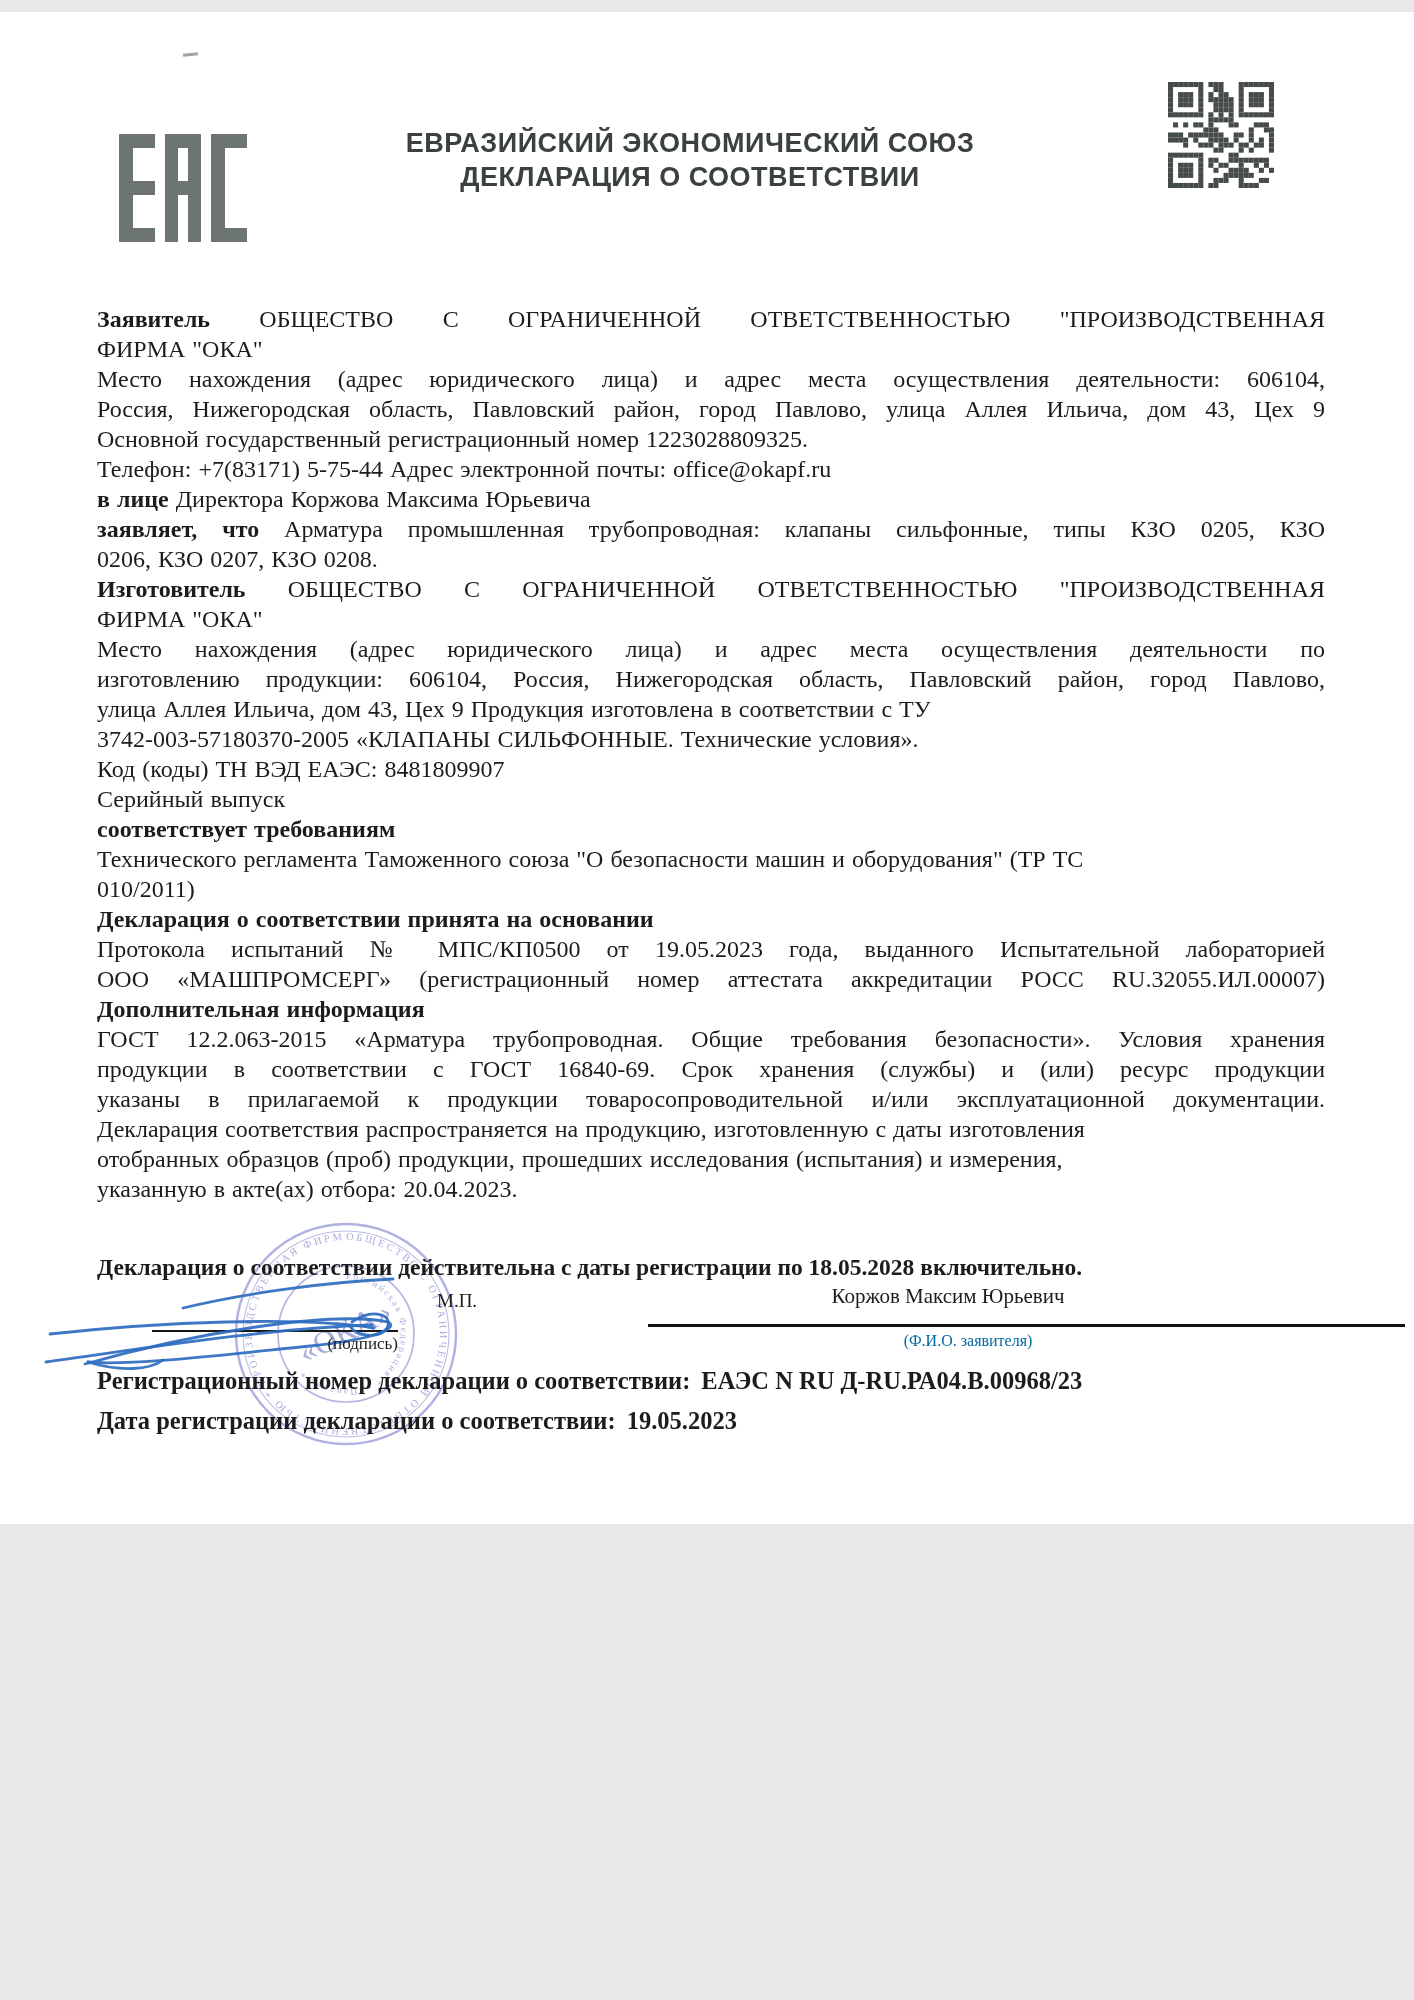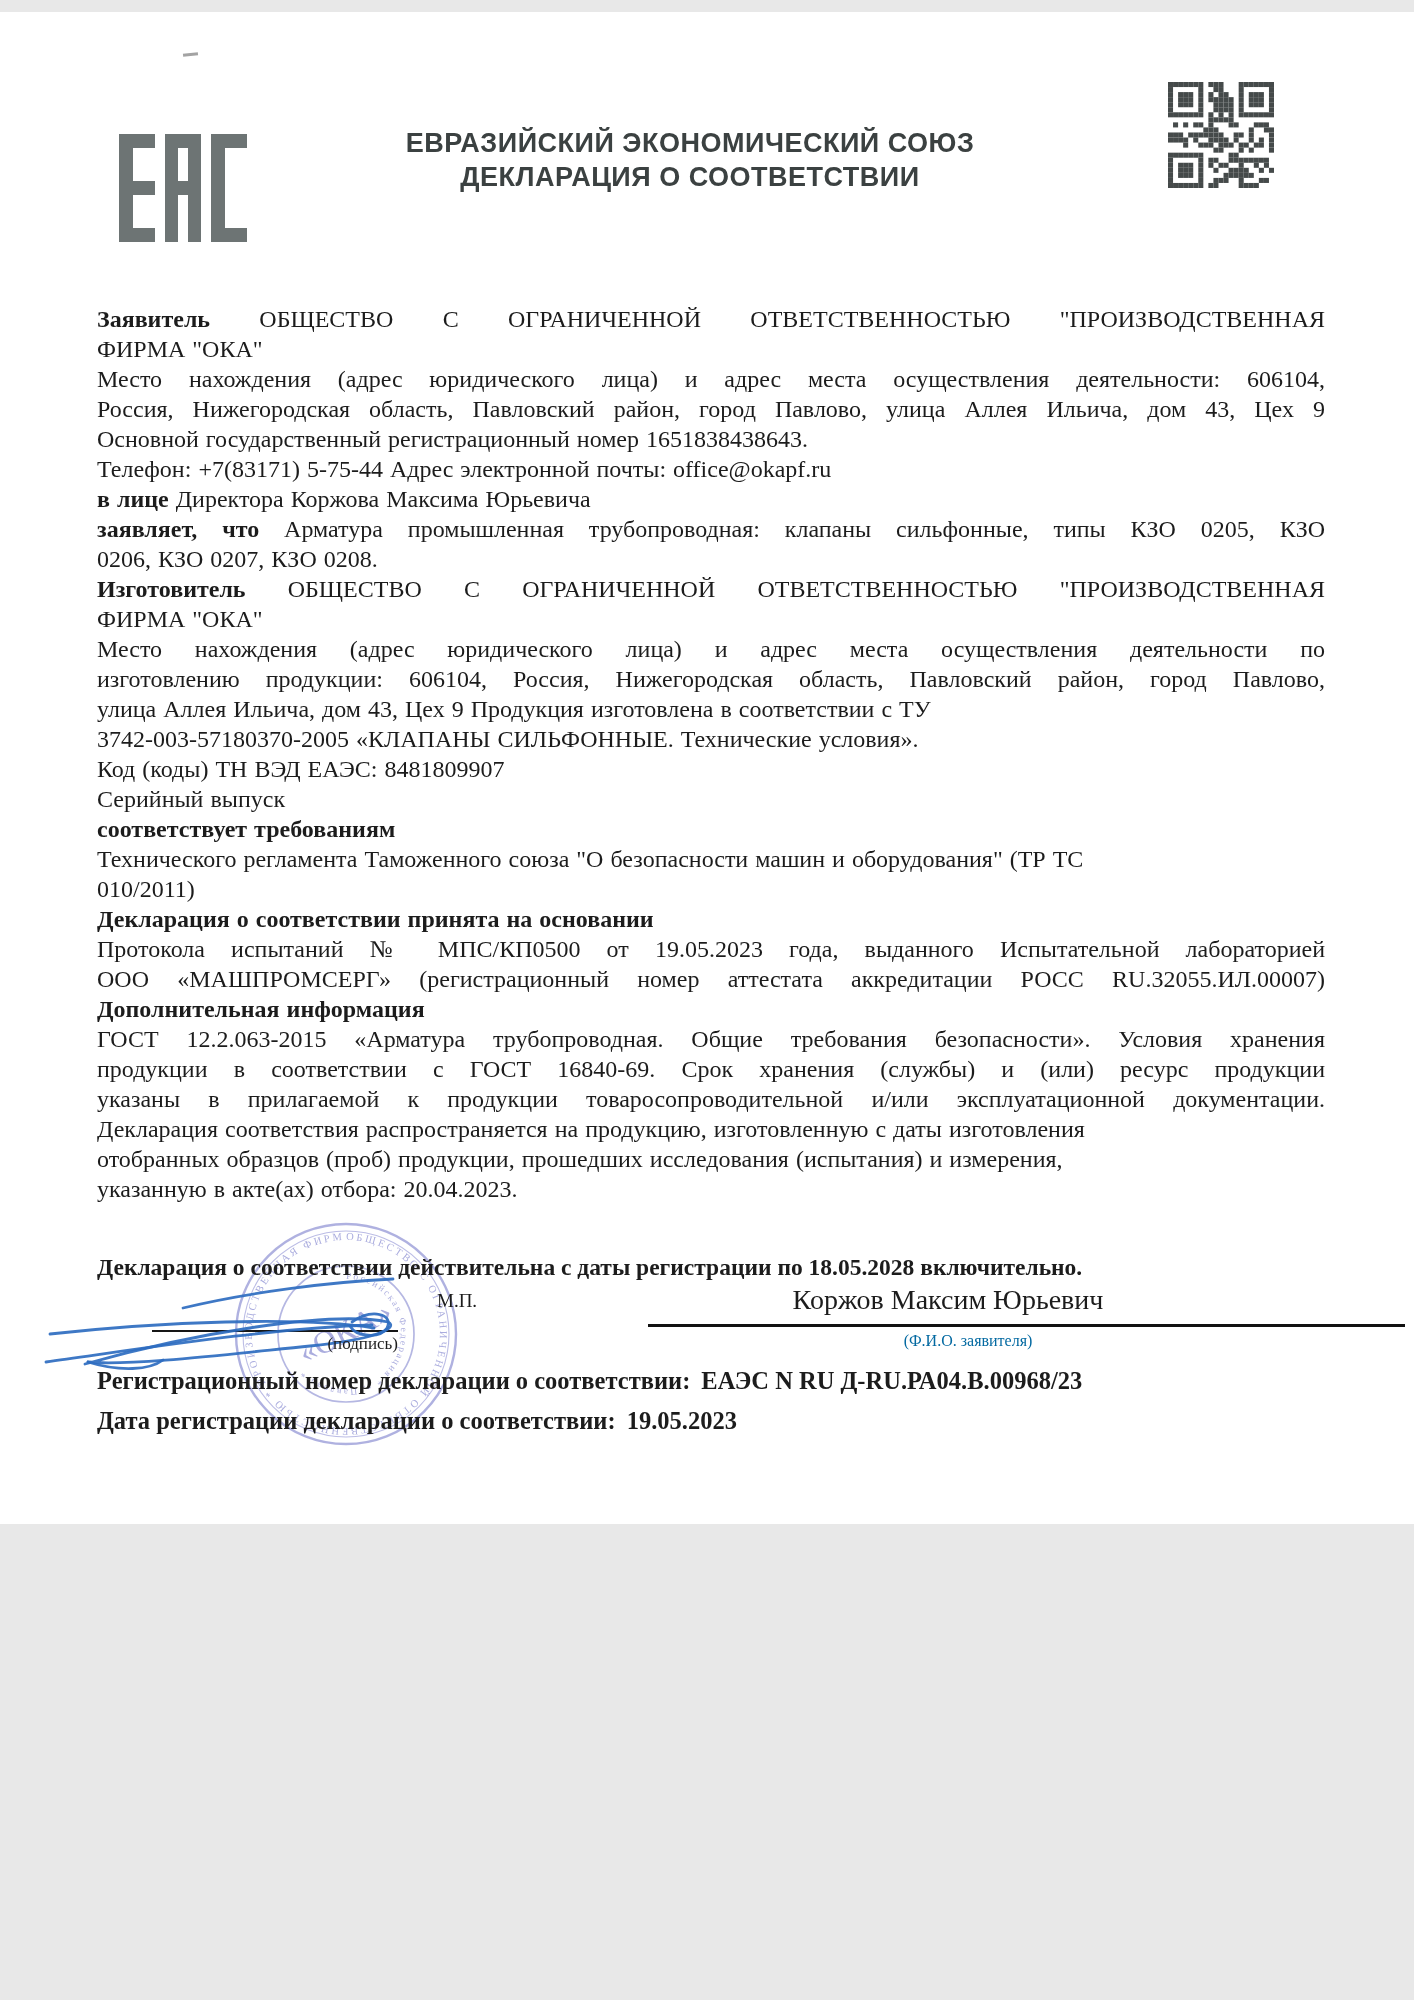--- a/index.html
+++ b/index.html
@@ -15,21 +15,21 @@
   .bline{height:30px;line-height:30px;font-size:24px;white-space:nowrap;word-spacing:1px;}
   .bline.just{white-space:normal;text-align:justify;text-align-last:justify;overflow:hidden;}
   .bline b{font-weight:bold;}
   .validity{position:absolute;left:97px;top:1242px;font-weight:bold;font-size:23.5px;z-index:4;}
   .stamp{position:absolute;left:221px;top:1197px;width:250px;height:250px;filter:blur(.4px);z-index:1;}
   .sig{position:absolute;left:0;top:1240px;width:760px;height:140px;z-index:3;}
   .mp{position:absolute;left:437px;top:1278px;font-size:19px;z-index:4;}
   .sigline-l{position:absolute;left:152px;top:1318px;width:246px;border-top:2px solid #161616;z-index:2;}
   .sigcap{position:absolute;left:152px;top:1322px;width:246px;text-align:right;font-size:17px;z-index:4;}
   .fioline{position:absolute;left:648px;top:1312px;width:757px;border-top:3px solid #111;z-index:2;}
-  .fioname{position:absolute;left:648px;top:1272px;width:600px;text-align:center;font-size:28px;z-index:4;}
+  .fioname{position:absolute;left:648px;top:1272px;width:600px;text-align:center;font-size:21px;z-index:4;}
   .fiocap{position:absolute;left:648px;top:1320px;width:640px;text-align:center;font-size:16px;color:#0369a1;z-index:4;}
   .regline{position:absolute;left:97px;top:1355px;font-weight:bold;font-size:24.5px;z-index:4;}
   .dateline{position:absolute;left:97px;top:1395px;font-weight:bold;font-size:24.5px;z-index:4;}
   .regline .val,.dateline .val{margin-left:11px;}
   .stamp text{fill:#8d90d3;fill-opacity:.75;font-family:"Liberation Serif",serif;}
   .stamp circle{stroke:#8d90d3;fill:none;}
 </style>
 </head>
 <body>
 
@@ -290,21 +290,21 @@
       <rect x="75" y="100" width="5" height="5" fill="#454a4a"></rect>
       <rect x="80" y="100" width="5" height="5" fill="#454a4a"></rect>
       <rect x="85" y="100" width="5" height="5" fill="#454a4a"></rect>
     </svg>
 
   <div id="body-lines" class="body">
       <div class="bline just"><b>Заявитель</b> ОБЩЕСТВО С ОГРАНИЧЕННОЙ ОТВЕТСТВЕННОСТЬЮ "ПРОИЗВОДСТВЕННАЯ</div>
       <div class="bline">ФИРМА "ОКА"</div>
       <div class="bline just">Место нахождения (адрес юридического лица) и адрес места осуществления деятельности: 606104,</div>
       <div class="bline just">Россия, Нижегородская область, Павловский район, город Павлово, улица Аллея Ильича, дом 43, Цех 9</div>
-      <div class="bline">Основной государственный регистрационный номер 1651838438643.</div>
+      <div class="bline">Основной государственный регистрационный номер 1223028809325.</div>
       <div class="bline">Телефон: +7(83171) 5-75-44 Адрес электронной почты: office@okapf.ru</div>
       <div class="bline"><b>в лице</b> Директора Коржова Максима Юрьевича</div>
       <div class="bline just"><b>заявляет, что</b> Арматура промышленная трубопроводная: клапаны сильфонные, типы КЗО 0205, КЗО</div>
       <div class="bline">0206, КЗО 0207, КЗО 0208.</div>
       <div class="bline just"><b>Изготовитель</b> ОБЩЕСТВО С ОГРАНИЧЕННОЙ ОТВЕТСТВЕННОСТЬЮ "ПРОИЗВОДСТВЕННАЯ</div>
       <div class="bline">ФИРМА "ОКА"</div>
       <div class="bline just">Место нахождения (адрес юридического лица) и адрес места осуществления деятельности по</div>
       <div class="bline just">изготовлению продукции: 606104, Россия, Нижегородская область, Павловский район, город Павлово,</div>
       <div class="bline">улица Аллея Ильича, дом 43, Цех 9 Продукция изготовлена в соответствии с ТУ</div>
       <div class="bline">3742-003-57180370-2005 «КЛАПАНЫ СИЛЬФОННЫЕ. Технические условия».</div>

